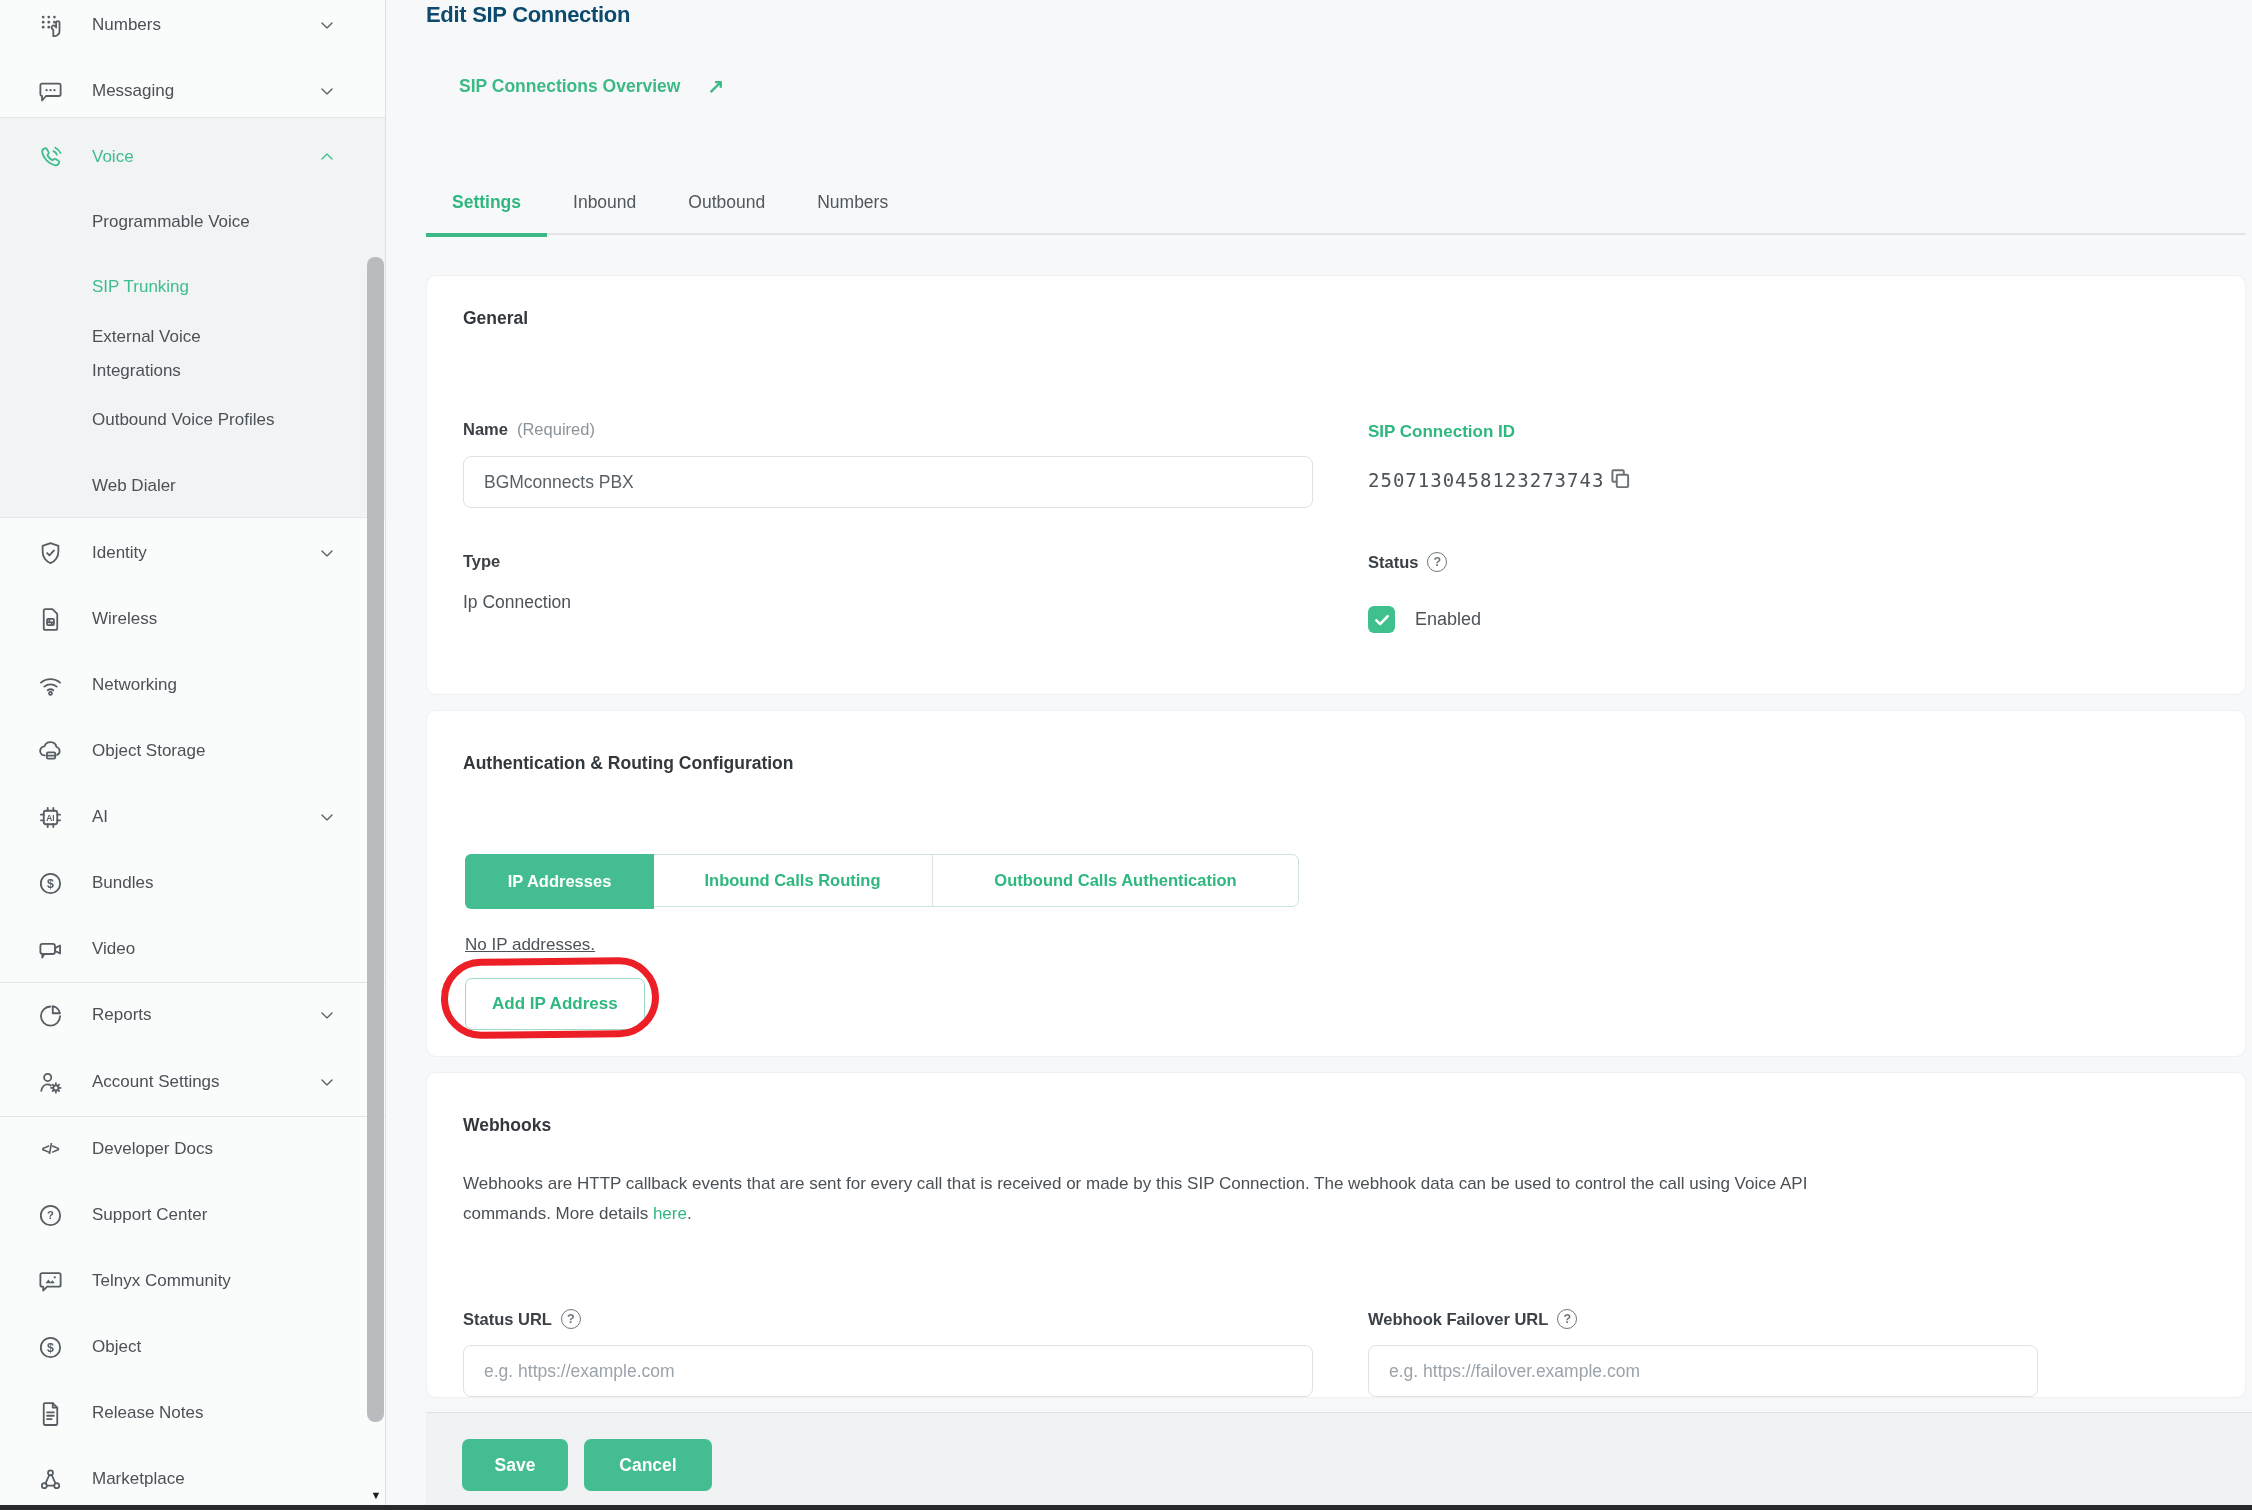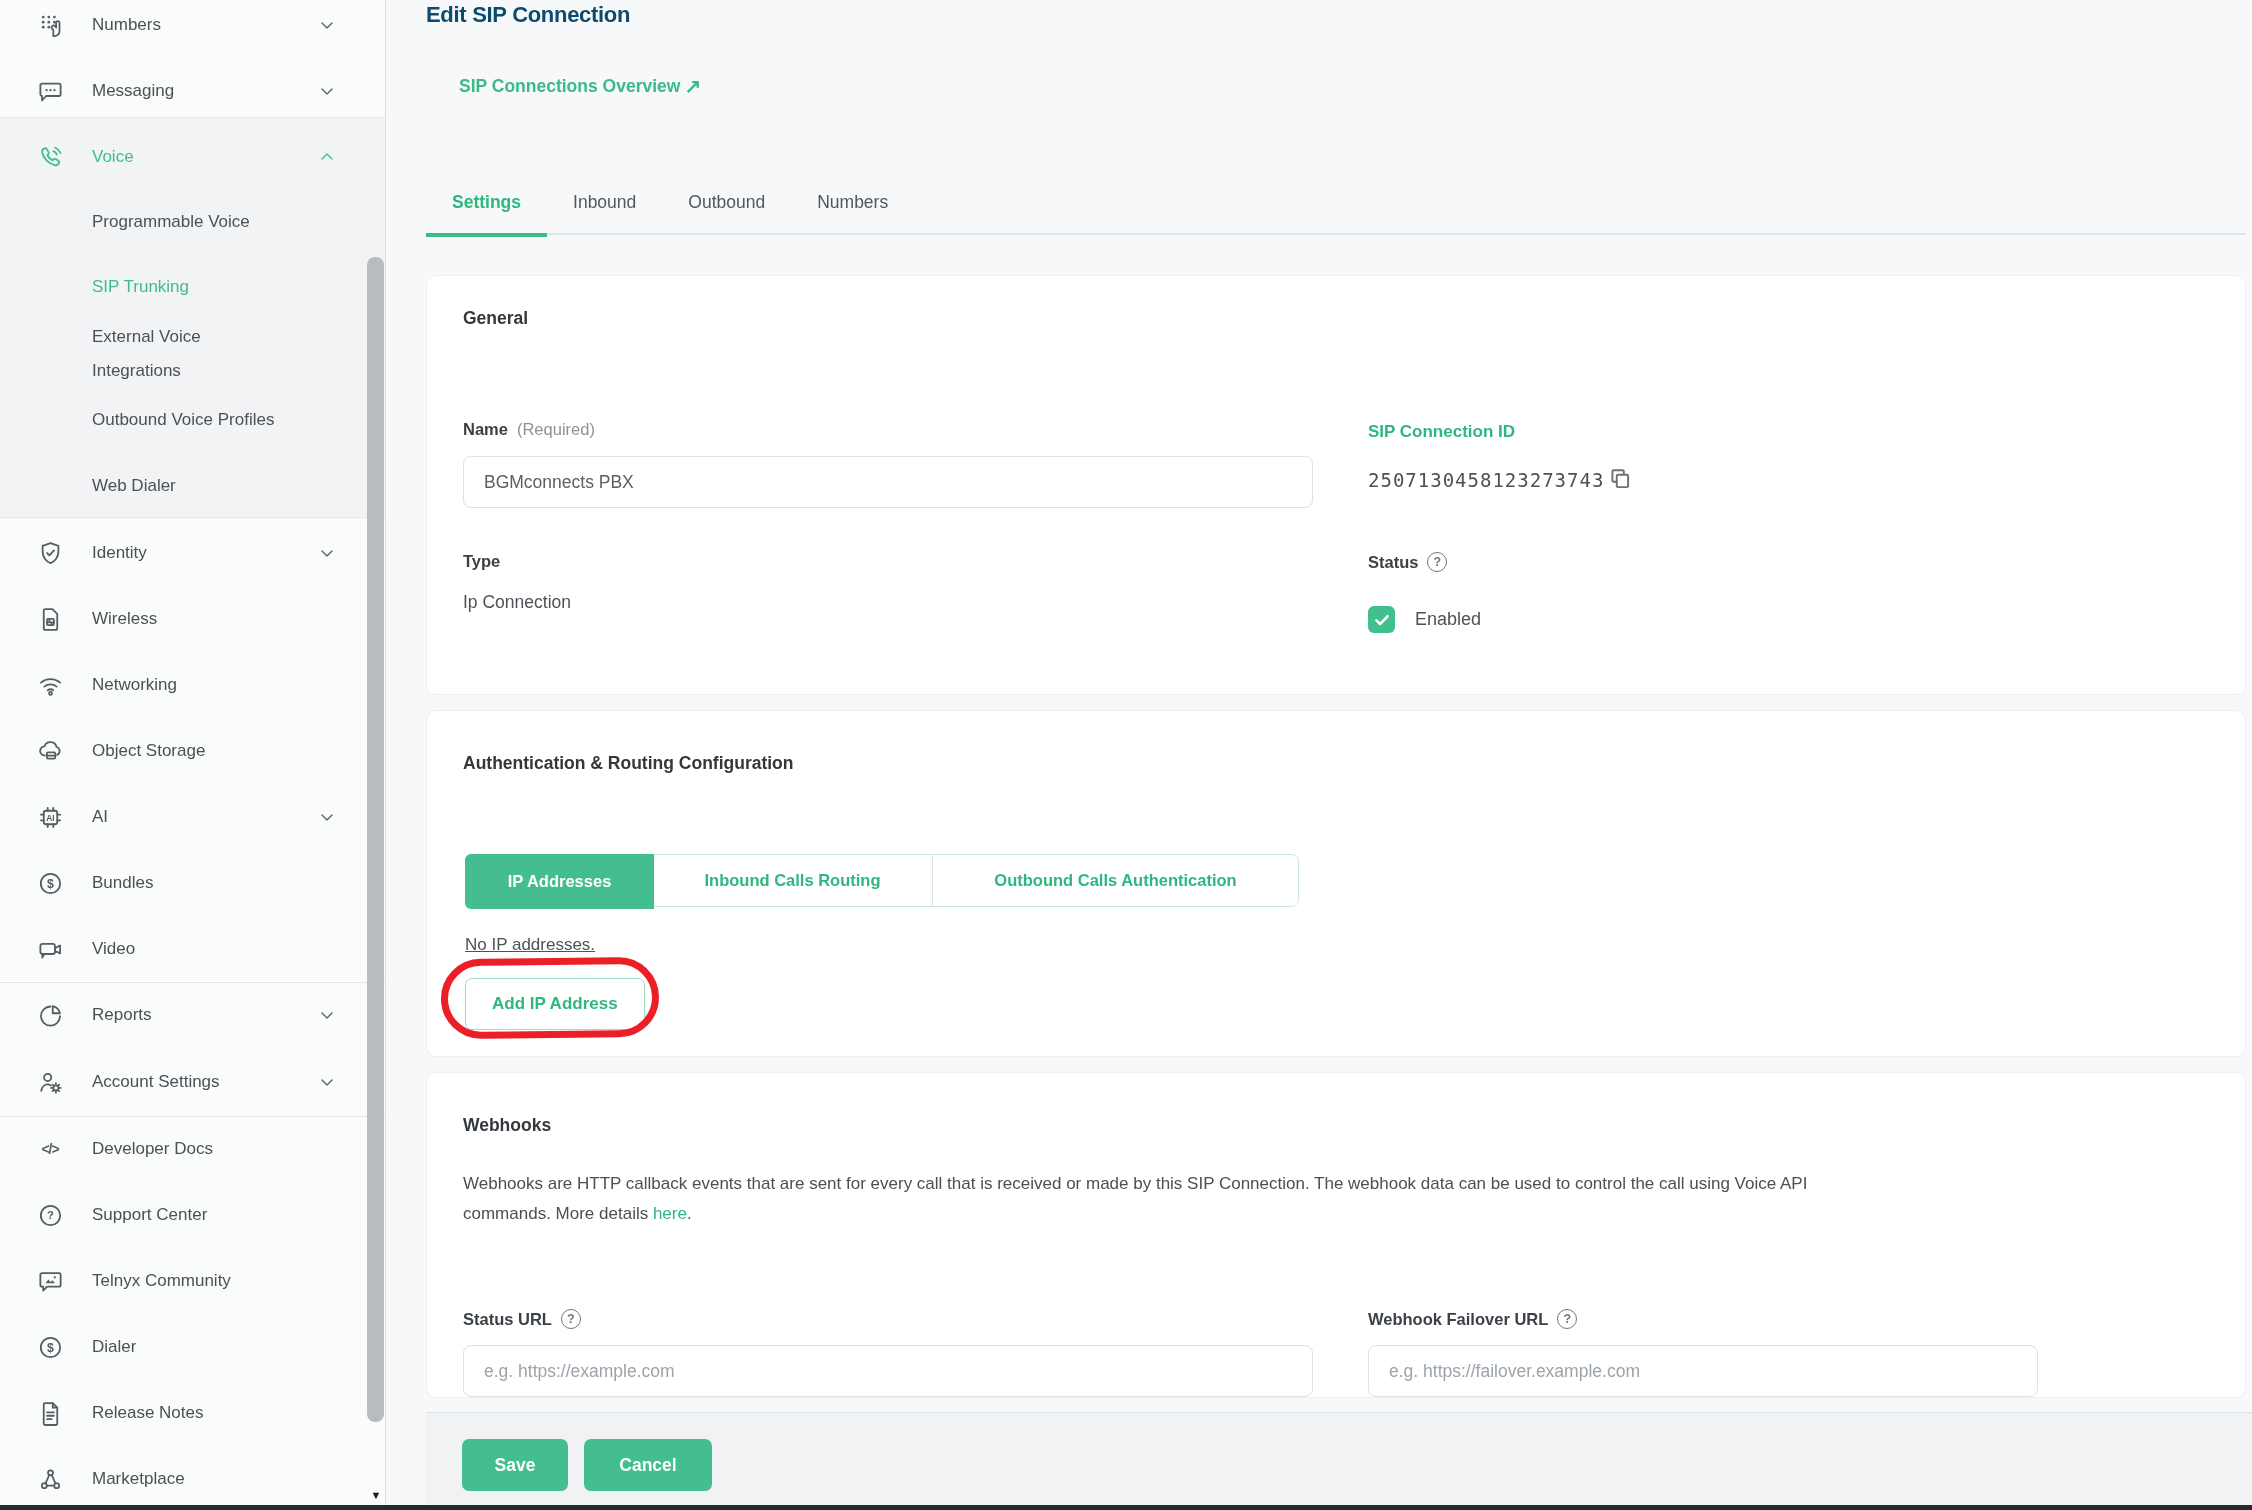--- a/index.html
+++ b/index.html
@@ -32,21 +32,21 @@
   svg.ic { stroke:#565d63; fill:none; stroke-width:1.6; stroke-linecap:round; stroke-linejoin:round; }
   svg.ic.green { stroke:#3dbd8e; }
   svg.ic text { stroke:none; fill:#565d63; font-family:"Liberation Sans",sans-serif; font-weight:bold; }
   .code-glyph { font-size:14px; font-weight:bold; color:#565d63; letter-spacing:-1px; }
   
   .sb-thumb { position:absolute; left:367px; top:257px; width:17px; height:1165px; background:#b9bcbe; border-radius:8px; }
   .sb-arrow { position:absolute; left:366px; top:1484px; width:20px; height:22px; display:flex; align-items:center; justify-content:center; font-size:11px; color:#1c1c1c; }
   
   .content { position:absolute; left:387px; top:0; width:1865px; height:1510px; }
   .page-title { position:absolute; left:39px; top:2px; font-size:22px; font-weight:bold; color:#0c4a6e; letter-spacing:-0.3px; }
-  .overview-link { position:absolute; left:72px; top:74px; font-size:17.5px; font-weight:bold; color:#3cba85; display:flex; align-items:center; gap:4px; cursor:pointer; }
+  .overview-link { position:absolute; left:72px; top:74px; font-size:17.5px; font-weight:bold; color:#3cba85; display:flex; align-items:center; gap:27px; cursor:pointer; }
   .ext-arrow { font-size:20px; font-weight:bold; }
   .tabs { position:absolute; left:39px; top:180px; height:44px; display:flex; }
   .tab { padding:0 26px; font-size:17.5px; color:#50575d; line-height:44px; cursor:pointer; position:relative; }
   .tab.active { color:#2eb77e; font-weight:bold; }
   .tab.active::after { content:""; position:absolute; left:0; right:0; bottom:-13px; height:4px; background:#3cba85; z-index:2; }
   .tab-line { position:absolute; left:39px; top:233px; width:1820px; height:2px; background:#e3e6e8; }
   .card { position:absolute; left:39px; width:1820px; background:#ffffff; border:1px solid #eef0f1; border-radius:10px; }
   .card-general { top:275px; height:420px; }
   .card-auth { top:710px; height:347px; }
   .card-webhooks { top:1072px; height:326px; }
@@ -331,21 +331,21 @@
     <span class="slabel">Telnyx Community</span>
   </div>
 
   <div class="srow" style="top:1325px">
     <span class="sicon">
       <svg class="ic" width="27" height="27" viewBox="0 0 24 24">
         <circle cx="12" cy="12" r="8.6"></circle>
         <text x="12" y="16" text-anchor="middle" font-size="11">$</text>
       </svg>
     </span>
-    <span class="slabel">Dialer</span>
+    <span class="slabel">Object</span>
   </div>
 
   <div class="srow" style="top:1391px">
     <span class="sicon">
       <svg class="ic" width="27" height="27" viewBox="0 0 24 24">
         <path d="M7 2.8h7l4 4v14.4a1 1 0 0 1-1 1H7a1 1 0 0 1-1-1V3.8a1 1 0 0 1 1-1z"></path>
         <path d="M14 2.8v4h4 M9 11h6 M9 14h6 M9 17h4"></path>
       </svg>
     </span>
     <span class="slabel">Release Notes</span>

